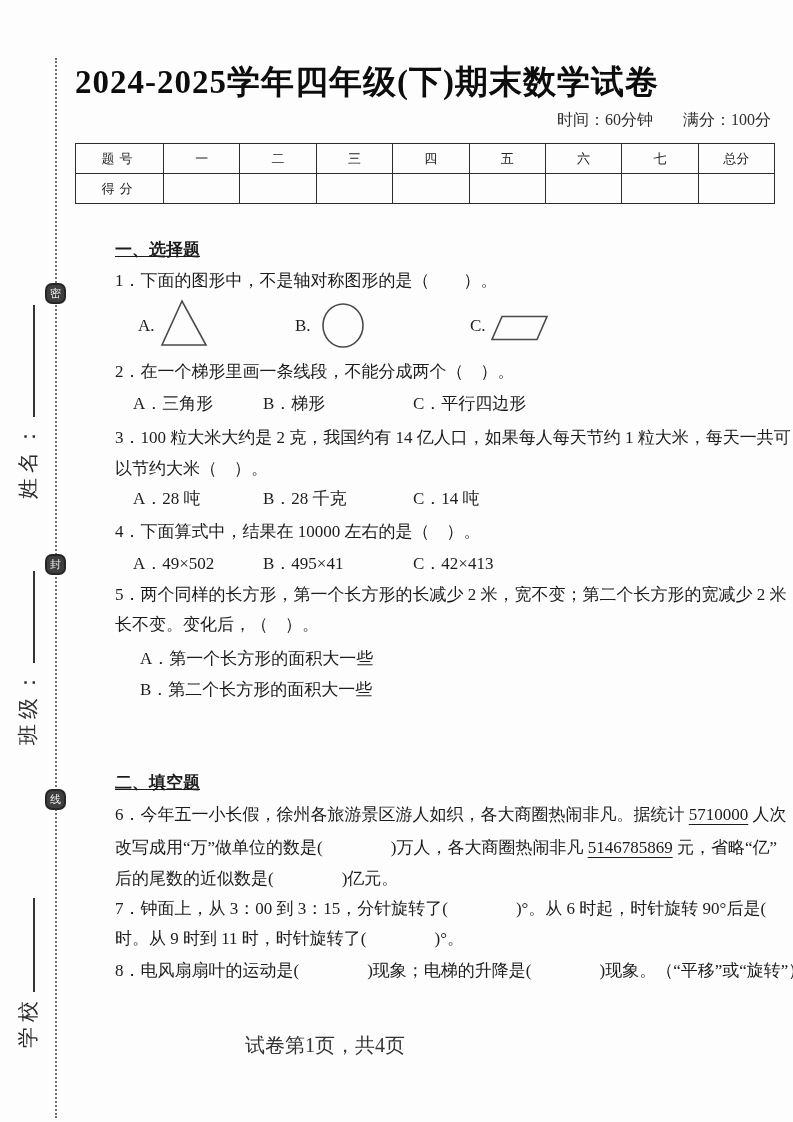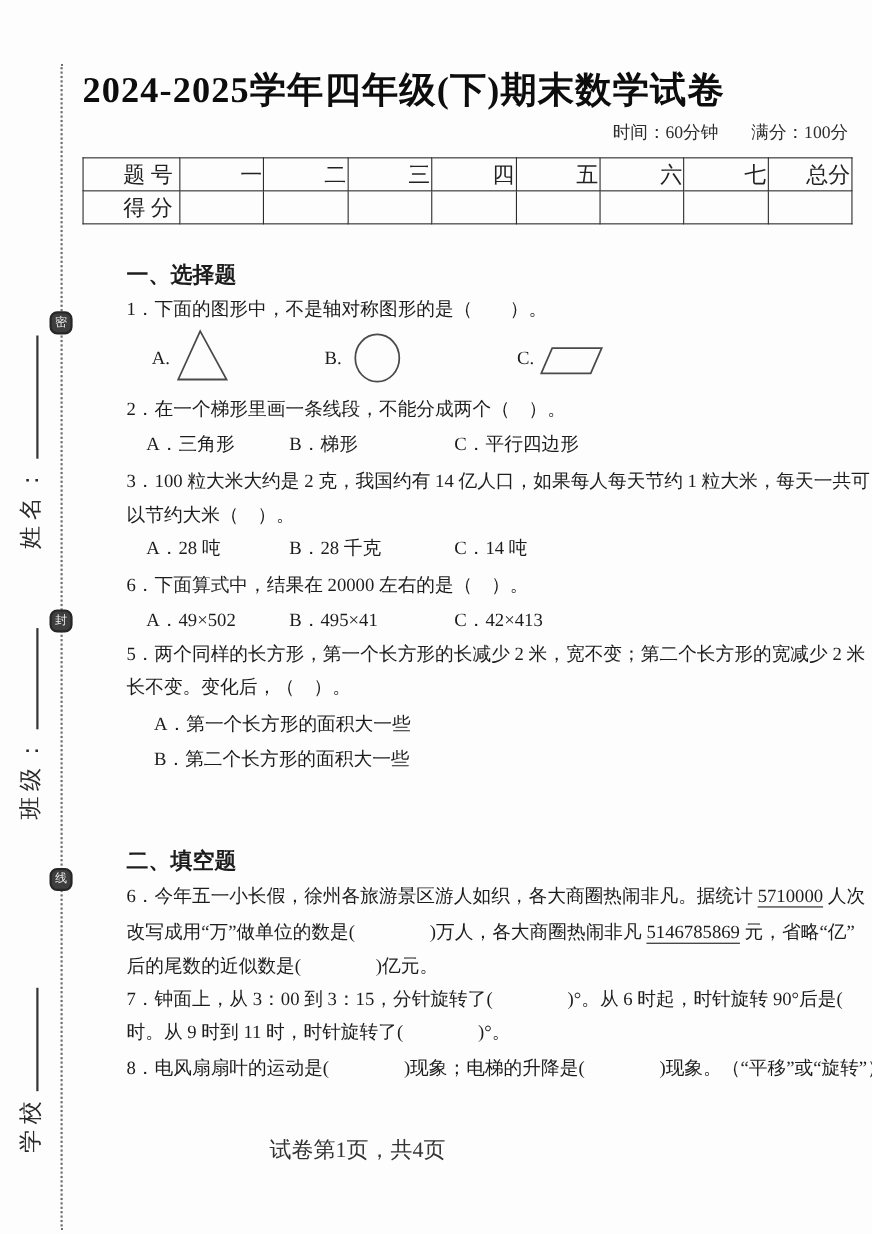--- a/index.html
+++ b/index.html
@@ -45,28 +45,28 @@
     position:absolute;top:110px;right:4px;
     font-size:16px;color:#2e2e2e;
   }
   .meta .gap{display:inline-block;width:30px;}
   table.score{
     position:absolute;top:143px;left:0;width:700px;
     border-collapse:collapse;table-layout:fixed;
   }
   table.score td{
     border:1.6px solid #2c2c2c;
-    height:27px;text-align:right;font-size:20px;color:#222;
+    height:27px;text-align:center;font-size:13px;color:#222;
   }
   table.score td.lab{letter-spacing:5px;}
   .line{
     position:absolute;left:40px;right:0;
     font-size:17px;line-height:24px;white-space:nowrap;color:#1c1c1c;
   }
-  .sec-title{font-weight:bold;font-size:20px;}
+  .sec-title{font-weight:bold;font-size:17px;text-decoration:underline;}
   .opt-row{position:absolute;left:0;right:0;height:24px;}
   .opt{position:absolute;font-size:17px;line-height:24px;white-space:nowrap;}
   .opt.a{left:58px;} .opt.b{left:188px;} .opt.c{left:338px;}
   .shape-label{position:absolute;top:316px;font-size:17px;}
   .shape{position:absolute;}
   .shape svg{display:block;}
   .num-ul{text-decoration:underline;text-underline-offset:4px;}
   .footer{
     position:absolute;top:1032px;left:150px;width:200px;
     text-align:center;font-size:20px;color:#333;
@@ -158,21 +158,21 @@
     </div>
 
     <div class="line" style="top:426px;">3．100 粒大米大约是 2 克，我国约有 14 亿人口，如果每人每天节约 1 粒大米，每天一共可</div>
     <div class="line" style="top:457px;">以节约大米（　）。</div>
     <div class="opt-row" style="top:487px;">
       <span class="opt a">A．28 吨</span>
       <span class="opt b">B．28 千克</span>
       <span class="opt c">C．14 吨</span>
     </div>
 
-    <div class="line" style="top:520px;">6．下面算式中，结果在 20000 左右的是（　）。</div>
+    <div class="line" style="top:520px;">4．下面算式中，结果在 10000 左右的是（　）。</div>
     <div class="opt-row" style="top:552px;">
       <span class="opt a">A．49×502</span>
       <span class="opt b">B．495×41</span>
       <span class="opt c">C．42×413</span>
     </div>
 
     <div class="line" style="top:583px;">5．两个同样的长方形，第一个长方形的长减少 2 米，宽不变；第二个长方形的宽减少 2 米，</div>
     <div class="line" style="top:613px;">长不变。变化后，（　）。</div>
     <div class="line" style="top:647px;left:65px;">A．第一个长方形的面积大一些</div>
     <div class="line" style="top:678px;left:65px;">B．第二个长方形的面积大一些</div>

